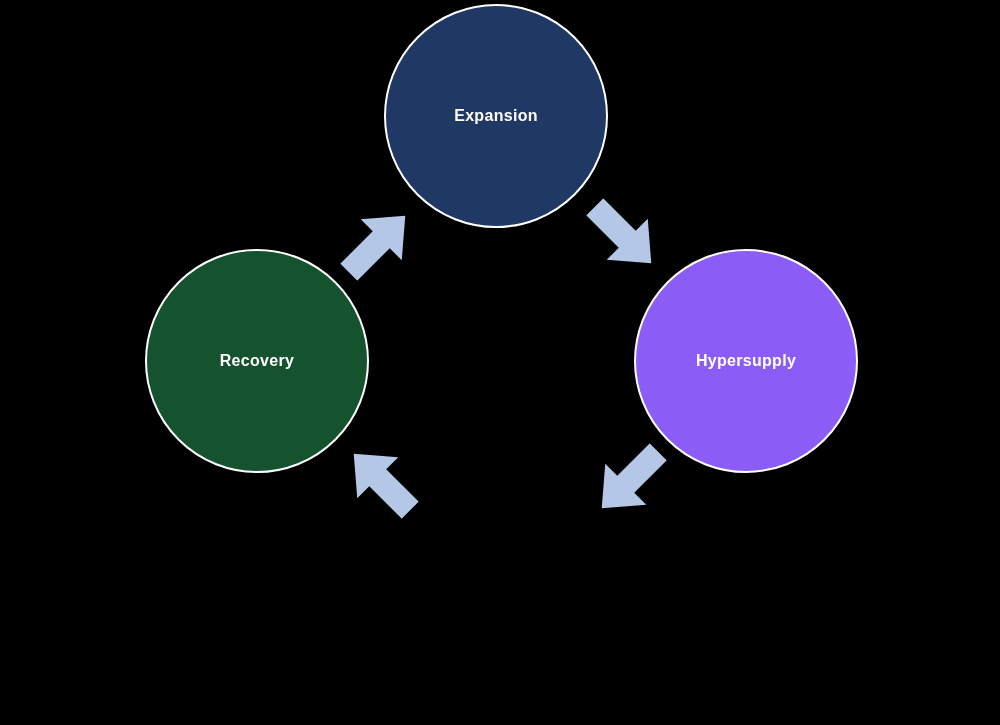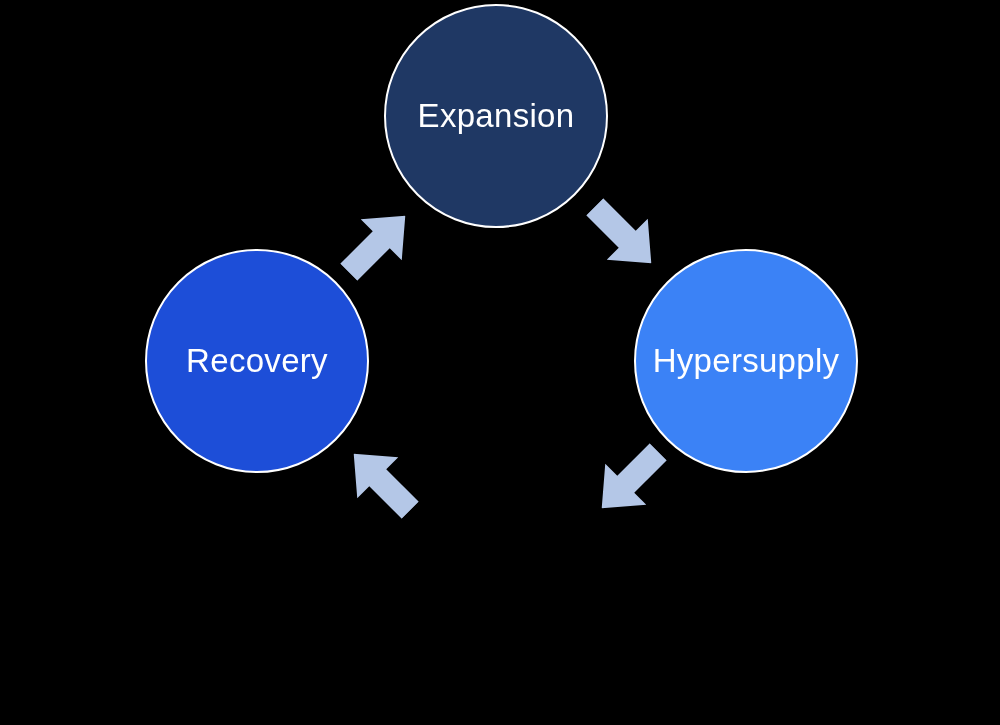--- a/index.html
+++ b/index.html
@@ -25,22 +25,22 @@
     height: 224px;
     border-radius: 50%;
     border: 2.5px solid #FFFFFF;
     box-sizing: border-box;
     display: flex;
     align-items: center;
     justify-content: center;
   }
   .node-label {
     color: #FFFFFF;
-    font-size: 33px;
-    font-weight: 400;
+    font-size: 16px;
+    font-weight: 700;
     text-align: right;
     letter-spacing: 0.3px;
     user-select: none;
   }
   .node-expansion   { left: 384px; top: 4px;   }
   .node-hypersupply { left: 634px; top: 249px; }
   .node-recession   { left: 387px; top: 494px; }
   .node-recovery    { left: 145px; top: 249px; }
 
   .arrow {
@@ -56,26 +56,26 @@
 </style>
 </head>
 <body>
 
 <div class="canvas">
 
   <div class="node node-expansion" style="background: rgb(31, 56, 100);">
     <span class="node-label">Expansion</span>
   </div>
 
-  <div class="node node-hypersupply" style="background: #3b82f6;">
+  <div class="node node-hypersupply" style="background: #8b5cf6;">
     <span class="node-label">Hypersupply</span>
   </div>
 
 
-  <div class="node node-recovery" style="background: #1d4ed8;">
+  <div class="node node-recovery" style="background: #14532d;">
     <span class="node-label">Recovery</span>
   </div>
 
   <div class="arrow arrow-ne">
     <svg viewBox="0 0 80 58" xmlns="http://www.w3.org/2000/svg">
       <polygon points="0,17 46,17 46,0 80,29 46,58 46,41 0,41" fill="#B4C7E7"></polygon>
     </svg>
   </div>
 
   <div class="arrow arrow-se">

